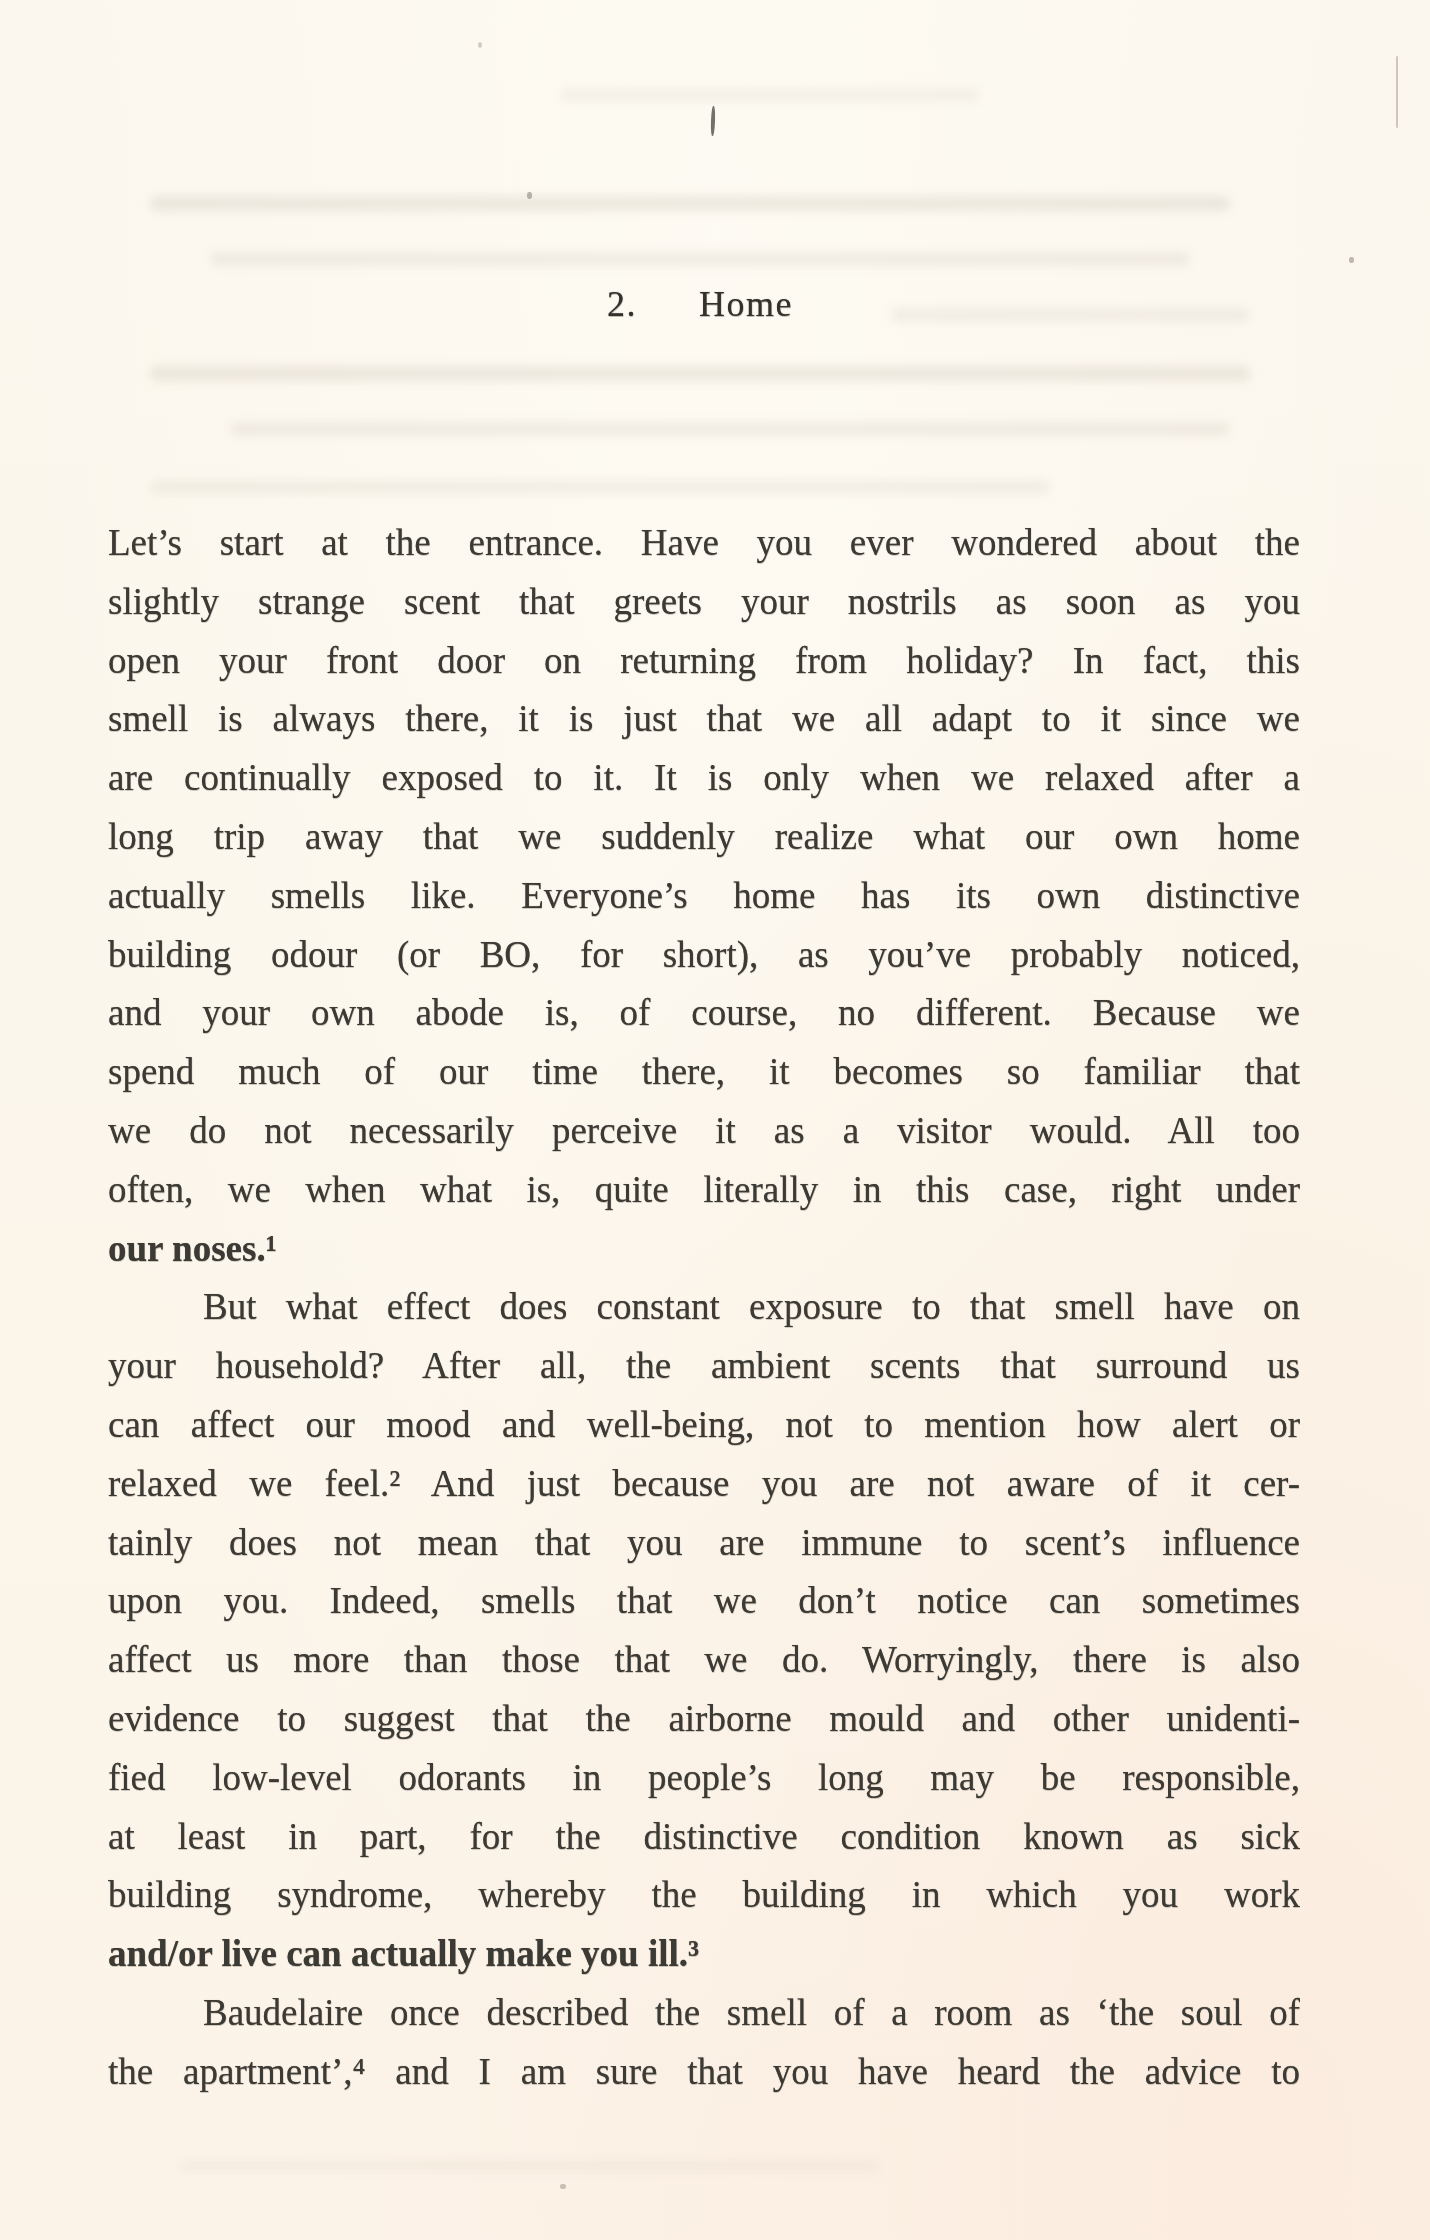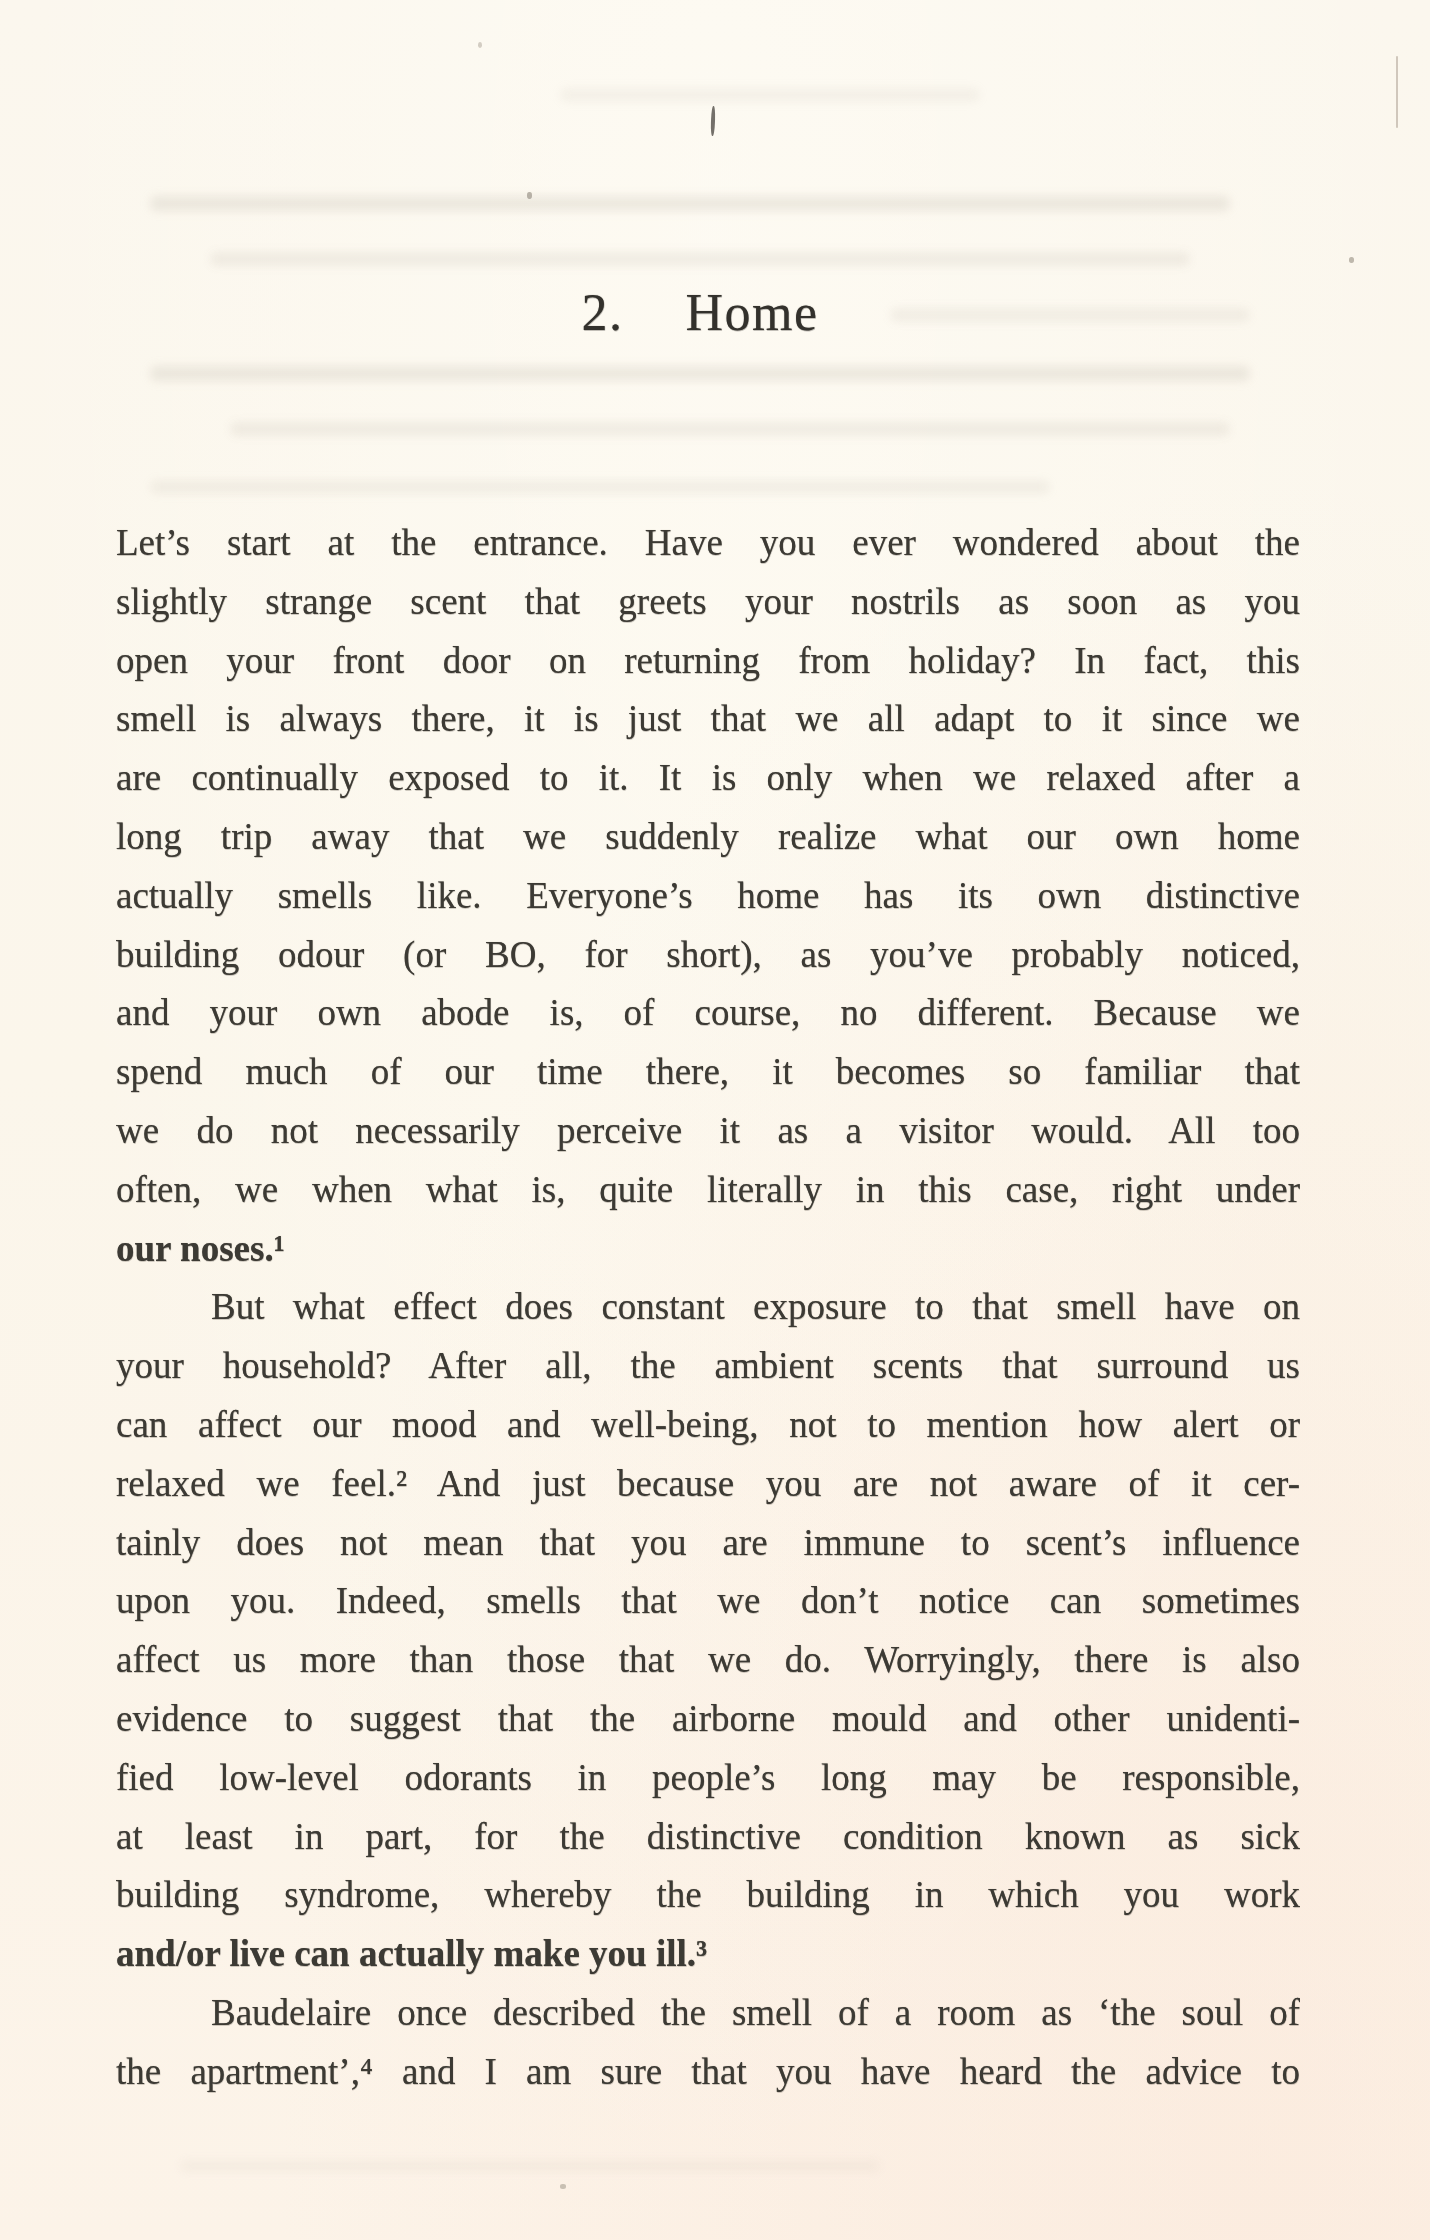--- a/index.html
+++ b/index.html
@@ -14,42 +14,41 @@
     background:
       radial-gradient(ellipse at 88% 96%, rgba(250,224,208,0.38), transparent 55%),
       radial-gradient(ellipse at 50% 10%, rgba(255,253,246,0.55), transparent 70%),
       linear-gradient(180deg, #fbf7ee 0%, #fbf6eb 48%, #fcf3e8 100%);
   }
   
   .chapter-heading {
     position: absolute;
     top: 283px; left: 108px; width: 1184px;
     text-align: center;
-    font-size: 52px;
+    font-size: 36px;
     color: #33312c;
     letter-spacing: 1.5px;
     text-shadow: 0 0 1px rgba(55,52,46,0.55), 0.5px 0.5px 0 rgba(55,52,46,0.25);
   }
   .chapter-number { margin-right: 62px; }
   
   .text-block {
     position: absolute;
     top: 514px; left: 108px; width: 1192px;
   }
   .line {
     height: 58.8px;
     line-height: 58.8px;
     font-size: 37px;
     color: #3c3a34;
     text-align: justify;
     text-align-last: justify;
     overflow: hidden;
     white-space: normal;
     text-shadow: 0 0 0.7px rgba(62,58,50,0.6), 0.4px 0.6px 0.5px rgba(90,84,74,0.25);
-    margin-left: 8px;
   }
   .line.last { text-align-last: left; font-weight: bold; }
   .line.indent { text-indent: 95px; }
   
   .ghost {
     position: absolute;
     background: rgba(184,174,159,0.22);
     filter: blur(5px);
     border-radius: 7px;
   }

